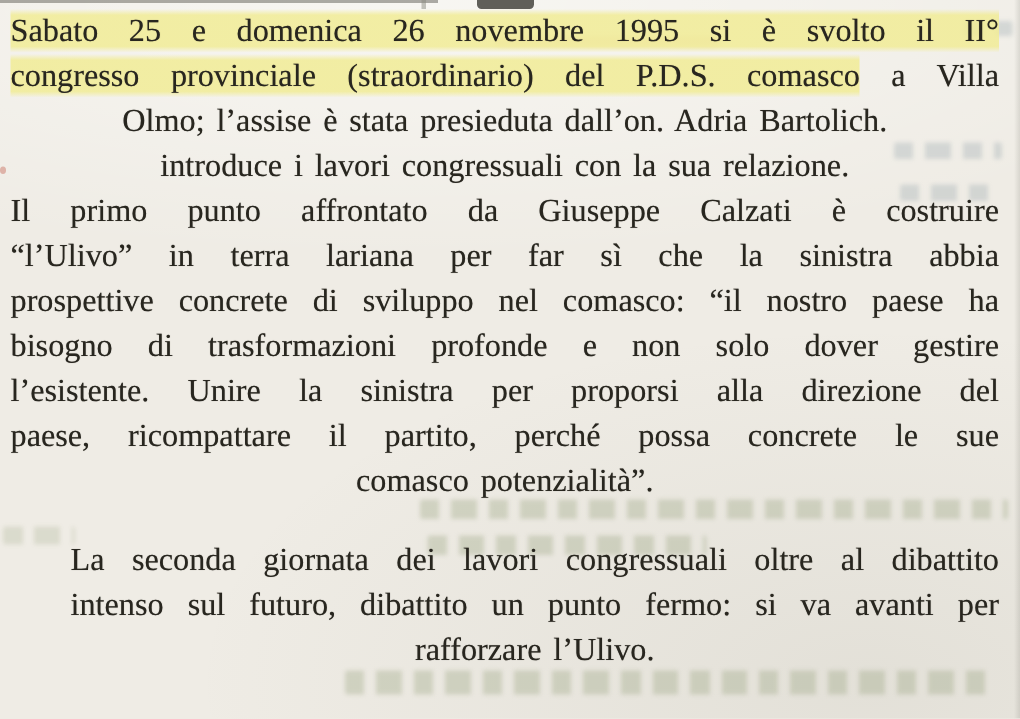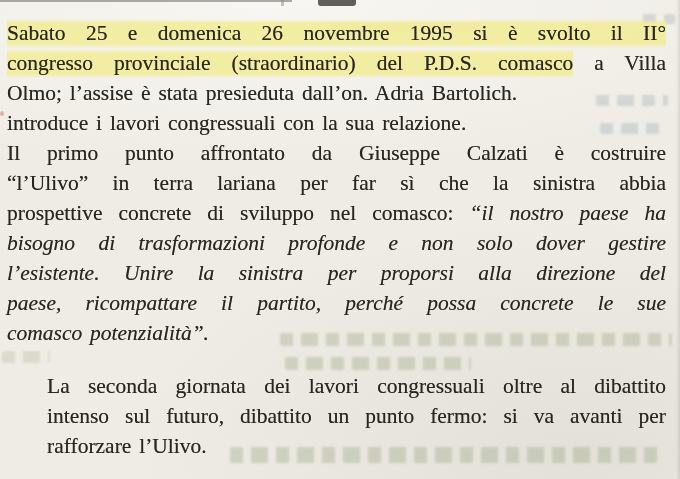--- a/index.html
+++ b/index.html
@@ -15,39 +15,40 @@
       radial-gradient(120% 90% at 85% 95%, rgba(120,120,100,0.10), rgba(120,120,100,0) 55%),
       radial-gradient(140% 60% at 40% 0%, rgba(255,255,253,0.55), rgba(255,255,253,0) 60%),
       #efece5;
     font-family: "Liberation Serif", "DejaVu Serif", serif;
     color: #28261f;
   }
 
   
   .page {
     position: absolute;
-    top: 18px;
+    top: 5px;
     left: 7px;
     right: 14px;
   }
   .para { margin: 0; }
   .para.spaced { margin-top: 23px; margin-left: 40px; }
   .line {
     font-size: 21.5px;
     line-height: 30px;
     word-spacing: 2.5px;
     white-space: normal;
     text-shadow: 0 0 0.5px rgba(40,38,31,0.55);
+    text-align: center;
   }
   .line.just {
     text-align: justify;
     -moz-text-align-last: justify;
     text-align-last: justify;
   }
-  .run.it { font-style: italic; }
+  .run.it { }
   .run.hl {
     background: linear-gradient(to bottom,
       rgba(243,239,166,0) 0%,
       rgba(241,236,150,0.85) 14%,
       rgba(241,236,150,0.85) 86%,
       rgba(243,239,166,0) 100%);
     padding: 2px 0 3px;
     box-decoration-break: clone;
   }
 

